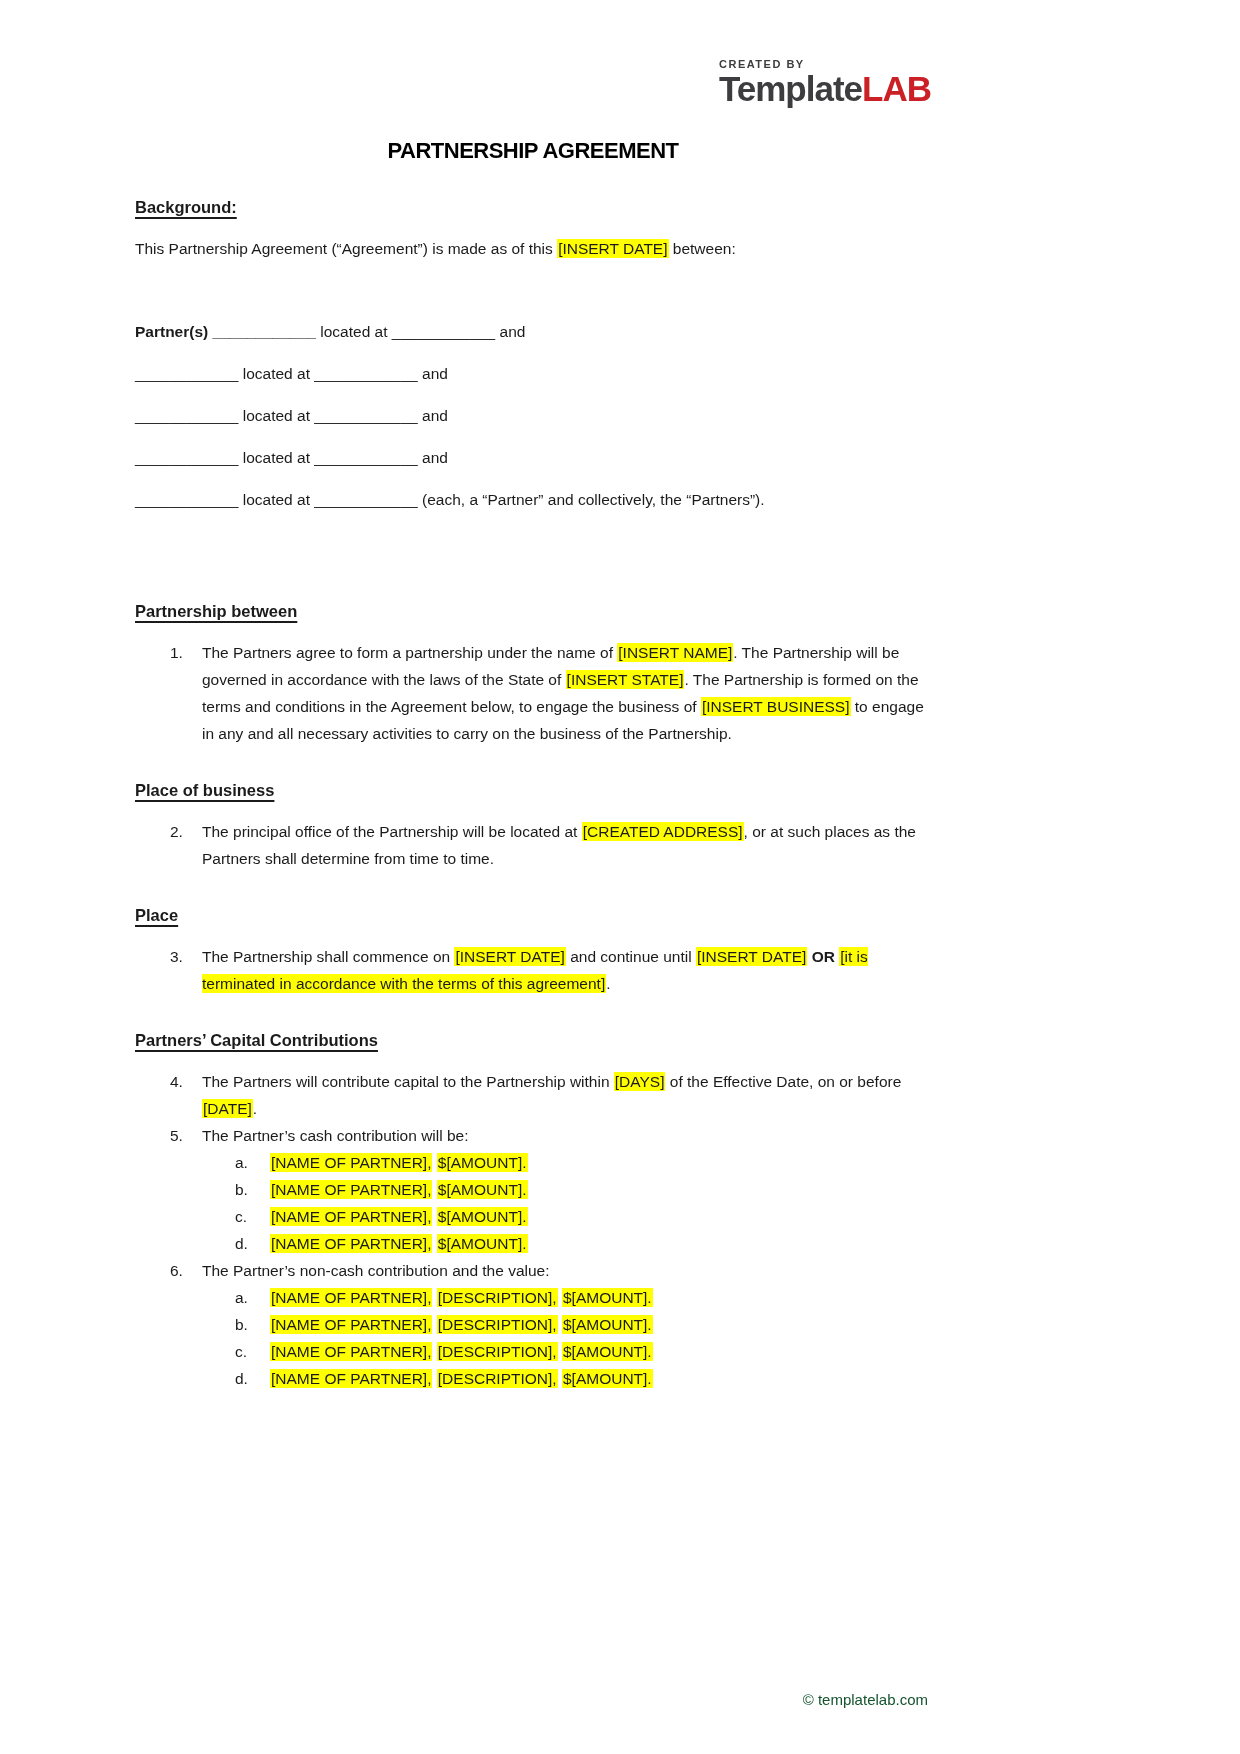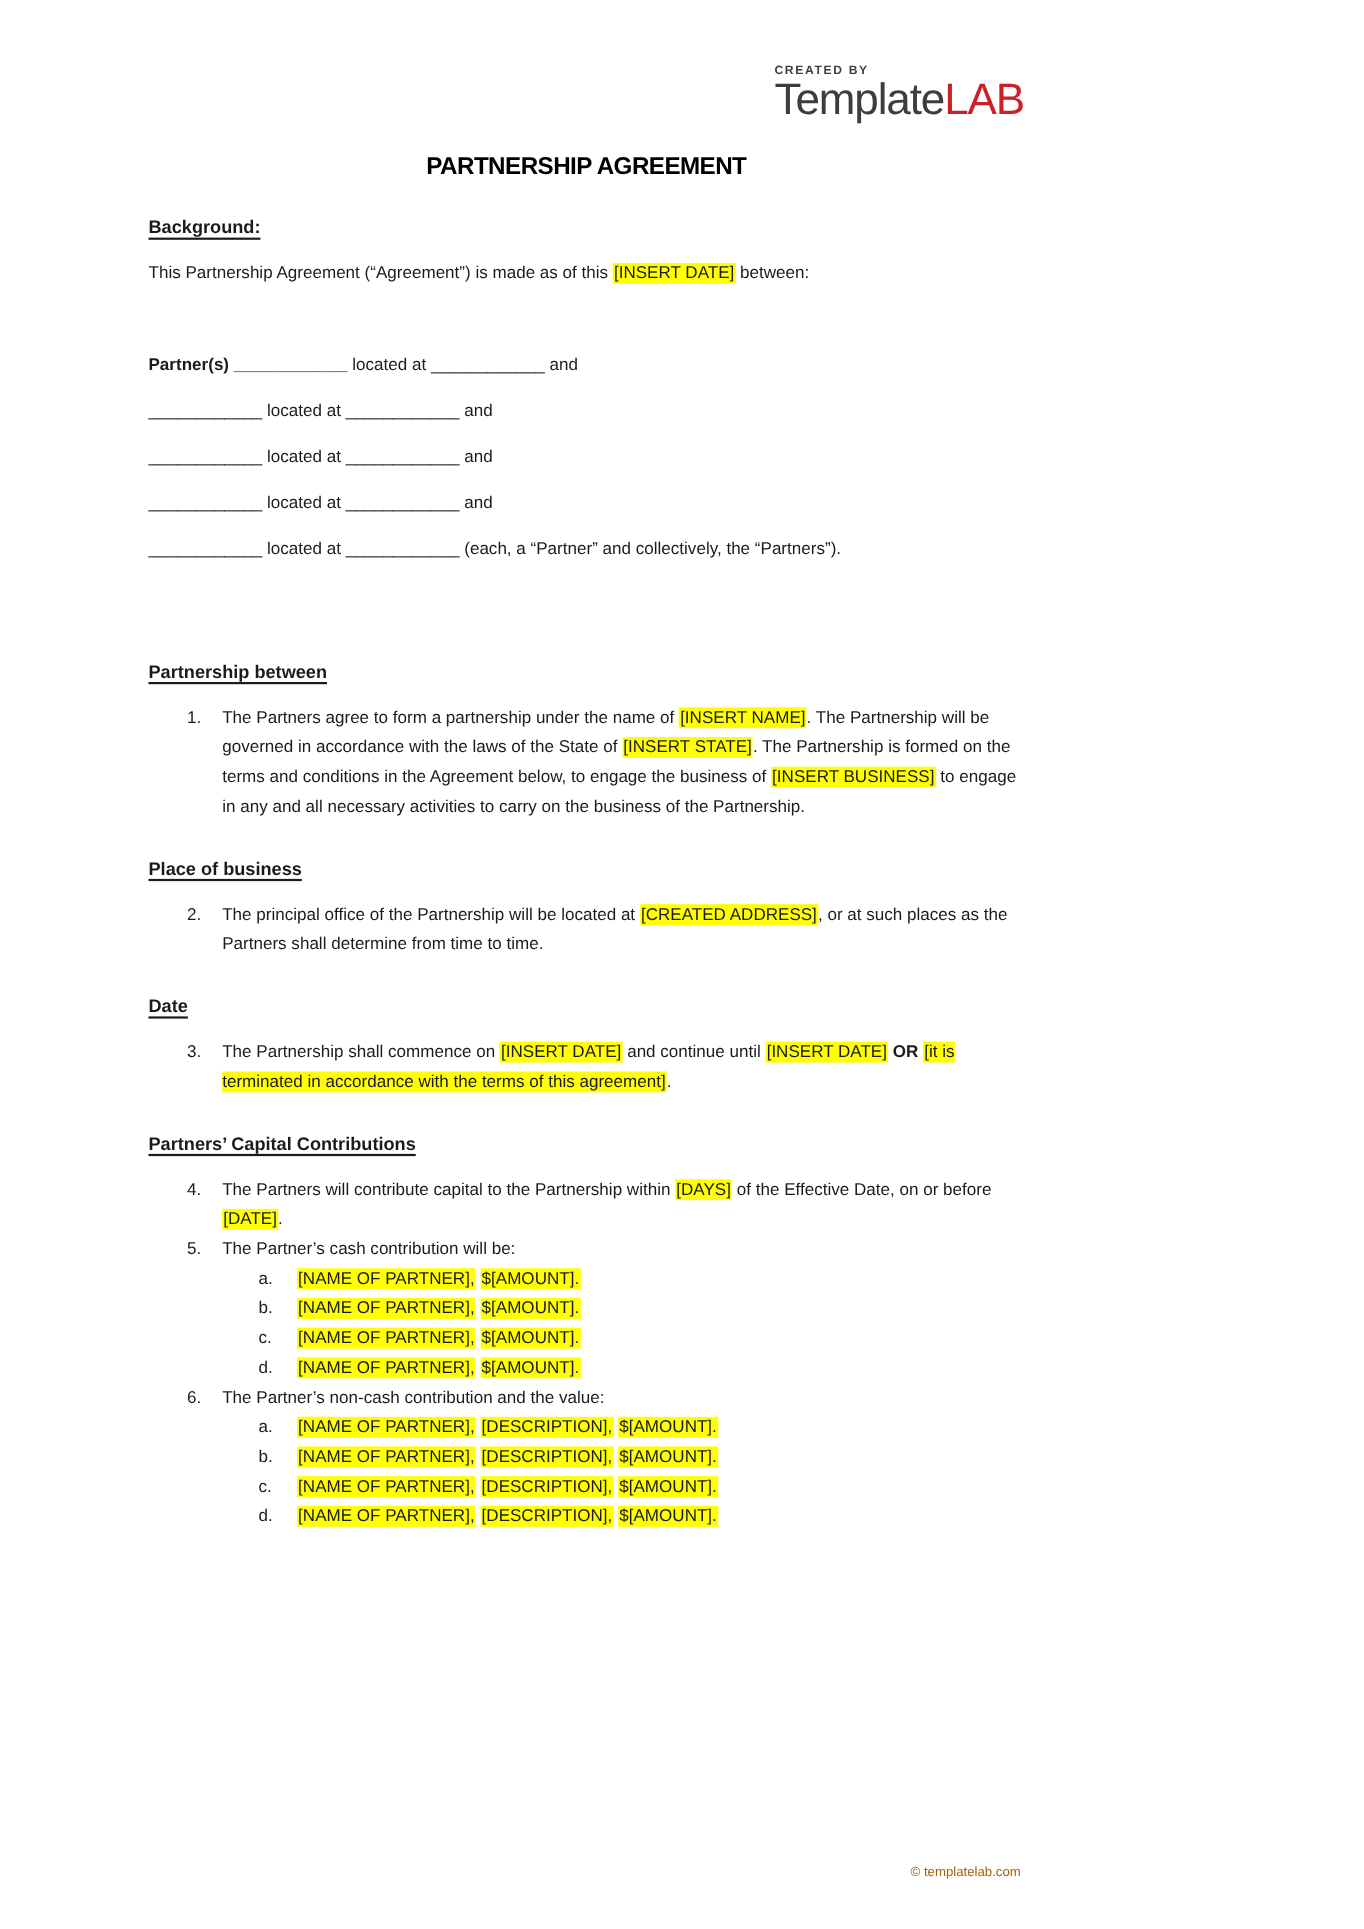--- a/index.html
+++ b/index.html
@@ -20,21 +20,21 @@
     font-size:15.5px;
     overflow:hidden;
   }
   
   .logo{ text-align:right; height:66px; }
   .logo-inner{ display:inline-block; text-align:left; }
   .created-by{
     font-size:11px; font-weight:bold; letter-spacing:1.5px;
     color:var(--brand-gray); margin-bottom:1px;
   }
-  .brand{ font-size:40px; font-weight:normal; letter-spacing:-1px; line-height:1; }
+  .brand{ font-size:35px; font-weight:bold; letter-spacing:-1px; line-height:1; }
   .brand-main{ color:var(--brand-gray); }
   .brand-accent{ color:var(--brand-red); }
   
   .title{
     margin:14px 0 0 0;
     text-align:center;
     font-size:22px; font-weight:bold; letter-spacing:-0.5px;
     color:#000;
   }
   
@@ -50,21 +50,21 @@
   .gap{ height:40px; }
   .list-item,.sub-item{ display:flex; margin:0; }
   .list-item > .marker{ flex:none; margin-left:35px; width:32px; }
   .sub-item  > .marker{ flex:none; margin-left:100px; width:35px; }
   .ibody{ flex:1; }
   .hl{ background:var(--hl); padding:1px 1px; }
   .b{ font-weight:bold; }
   
   .footer{
     position:absolute; right:248px; bottom:46px;
-    font-size:12px; color:#a16207;
+    font-size:15px; color:#14532d;
   }
 </style>
 </head>
 <body>
 
 <div class="page">
 
   <div class="logo">
     <div class="logo-inner">
       <div class="created-by">CREATED BY</div>
@@ -87,21 +87,21 @@
       <div class="heading">Partnership between</div>
       <div class="list-item">
         <span class="marker">1.</span>
         <span class="ibody"><span>The Partners agree to form a partnership under the name of </span><span class="hl">[INSERT NAME]</span><span>. The Partnership will be governed in accordance with the laws of the State of </span><span class="hl">[INSERT STATE]</span><span>. The Partnership is formed on the terms and conditions in the Agreement below, to engage the business of </span><span class="hl">[INSERT BUSINESS]</span><span> to engage in any and all necessary activities to carry on the business of the Partnership.</span></span>
       </div>
       <div class="heading">Place of business</div>
       <div class="list-item">
         <span class="marker">2.</span>
         <span class="ibody"><span>The principal office of the Partnership will be located at </span><span class="hl">[CREATED ADDRESS]</span><span>, or at such places as the Partners shall determine from time to time.</span></span>
       </div>
-      <div class="heading">Date</div>
+      <div class="heading">Place</div>
       <div class="list-item">
         <span class="marker">3.</span>
         <span class="ibody"><span>The Partnership shall commence on </span><span class="hl">[INSERT DATE]</span><span> and continue until </span><span class="hl">[INSERT DATE]</span><span> </span><span class="b">OR</span><span> </span><span class="hl">[it is terminated in accordance with the terms of this agreement]</span><span>.</span></span>
       </div>
       <div class="heading">Partners’ Capital Contributions</div>
       <div class="list-item">
         <span class="marker">4.</span>
         <span class="ibody"><span>The Partners will contribute capital to the Partnership within </span><span class="hl">[DAYS]</span><span> of the Effective Date, on or before </span><span class="hl">[DATE]</span><span>.</span></span>
       </div>
       <div class="list-item">

